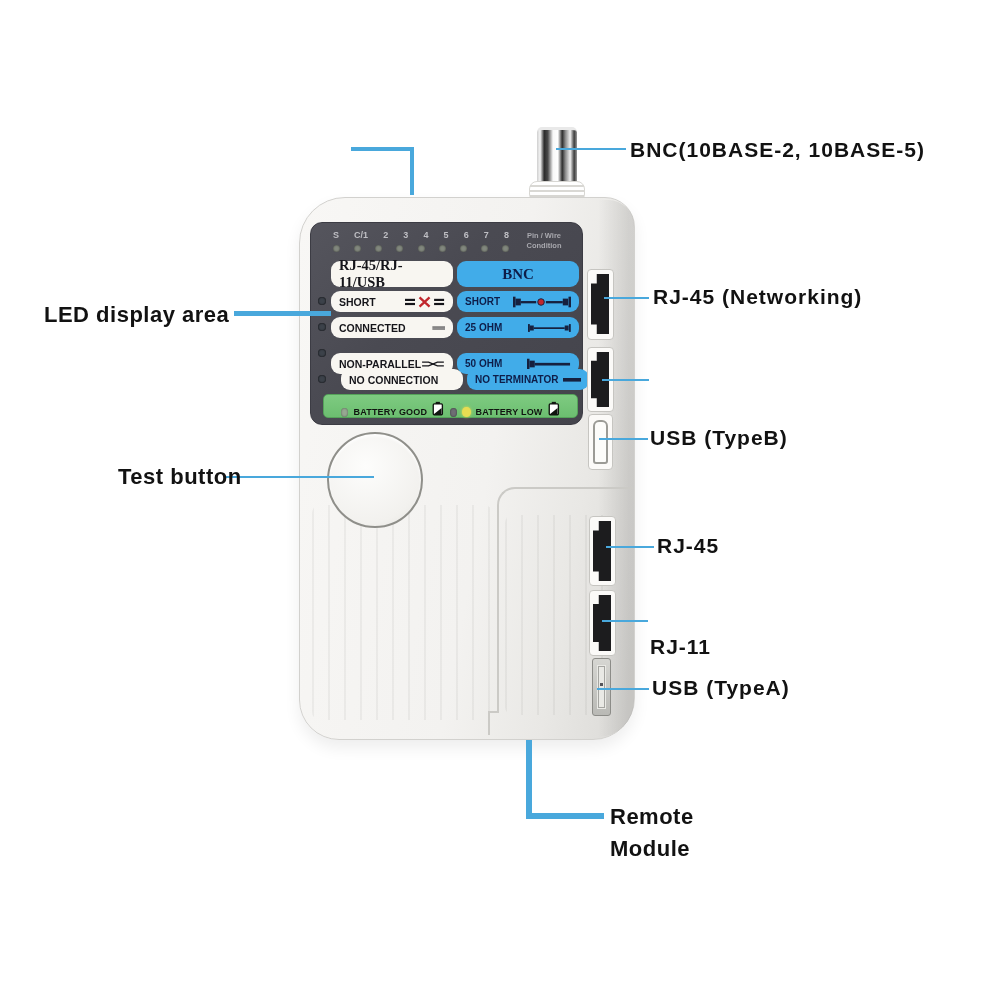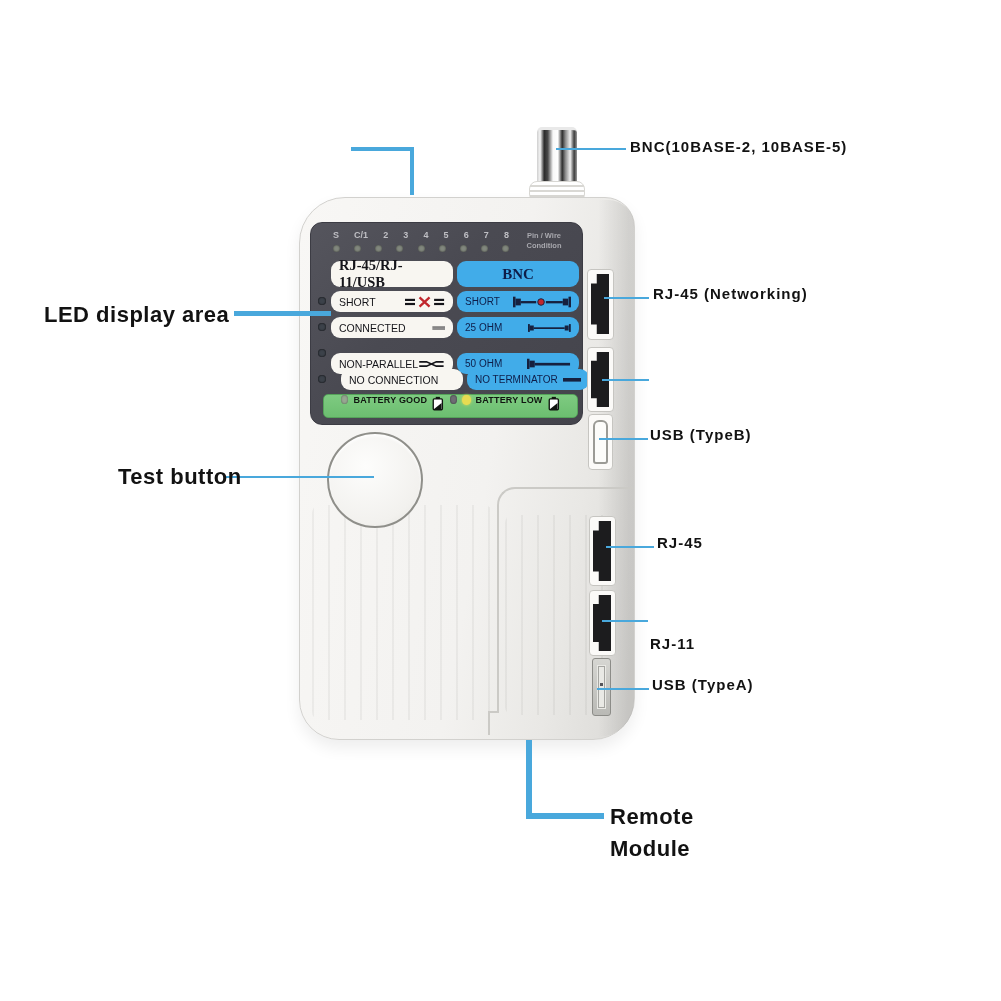--- a/index.html
+++ b/index.html
@@ -2,21 +2,21 @@
 <html><head>
 <meta charset="utf-8">
 <style>
   * { margin:0; padding:0; box-sizing:border-box; }
   html,body { background:#ffffff; }
   body { font-family:"Liberation Sans", sans-serif; }
   .canvas { position:relative; width:1001px; height:1001px; background:#ffffff; overflow:hidden; }
 
   
   .callout-label { position:absolute; color:#121212; font-weight:bold; font-size:22px; letter-spacing:0.5px; white-space:nowrap; }
-  .callout-label.right { font-size:15px; letter-spacing:1px; }
+  .callout-label.right { font-size:21px; letter-spacing:1px; }
   .cline { position:absolute; background:#49a8dc; }
 
   
   .bnc-cyl { position:absolute; left:537px; top:127px; width:40px; height:56px;
     border-radius:5px 5px 2px 2px;
     background:linear-gradient(90deg,#cfcfcf 0%,#f5f5f5 8%,#2b2b2b 18%,#4a4a4a 27%,#f8f8f8 40%,#ffffff 52%,#2e2e2e 63%,#8a8a8a 71%,#f0f0f0 83%,#3d3d3d 93%,#9a9a9a 100%);
     border-top:3px solid #e9e9e9; }
   .bnc-collar { position:absolute; left:529px; top:181px; width:56px; height:21px;
     border-radius:8px; border:1px solid #d8d7d3;
     background:repeating-linear-gradient(180deg,#ffffff 0 3px,#d9d8d4 3px 5px); }
@@ -46,31 +46,31 @@
   .dot-row { top:22px; }
   .led { border-radius:50%; }
   .led.top { width:7px; height:7px; background:#82887e; box-shadow:inset 0 0 2px rgba(0,0,0,0.6); }
   .pin-cond { position:absolute; right:5px; top:8px; width:66px; text-align:center; font-size:7.5px; font-weight:bold; color:#a8a8ae; line-height:10px; }
   .side-led { position:absolute; left:7px; width:8px; height:8px; border-radius:50%; background:#3c424a; box-shadow:inset 0 0 2px #000; }
 
   .pill { position:absolute; display:flex; align-items:center; justify-content:space-between; padding:0 8px; border-radius:9px; }
   .pill.white { background:#f8f6f1; color:#15151a; }
   .pill.blue { background:#41ace9; color:#0e1d49; }
   .pill.hdr { justify-content:center; font-family:"Liberation Serif", serif; font-weight:bold; }
-  .pill .lbl { font-size:10.5px; font-weight:normal; white-space:nowrap; }
+  .pill .lbl { font-size:10.5px; font-weight:bold; white-space:nowrap; }
   .pill.blue .lbl { font-size:10px; }
   .hdr-left { left:20px; top:38px; width:122px; height:26px; font-size:14.5px; color:#101018; }
   .hdr-right { left:146px; top:38px; width:122px; height:26px; font-size:15px; color:#0a1430;border-radius:9px; }
   .rowL { left:20px; width:122px; height:21px; }
   .rowR { left:146px; width:122px; height:21px; }
   .ry1 { top:68px; } .ry2 { top:94px;gap:26px; } .ry3 { top:130px;text-align:center; } .ry4 { top:146px;margin-left:10px; }
 
   .battery-bar { position:absolute; left:12px; top:171px; width:255px; height:24px;
     background:linear-gradient(#7ecb81,#6cbe70); border:1px solid #55a35a; border-radius:5px;
-    display:flex; align-items:flex-start; gap:5px; padding:0 17px; }
+    display:flex; align-items:flex-end; gap:5px; padding:0 17px; }
   .battery-bar .lbl { font-size:9px; font-weight:bold; color:#101510; letter-spacing:0.2px; white-space:nowrap; }
   .led.good { width:9px; height:9px; background:#97a792; box-shadow:inset 0 0 2px rgba(0,0,0,0.5); }
   .led.gray { width:9px; height:9px; background:#6e6e74; box-shadow:inset 0 0 2px rgba(0,0,0,0.6); }
   .led.yellow { width:10px; height:10px; background:#e7dc52; box-shadow:0 0 3px #e7dc52; }
 
   
   .port-bezel { position:absolute; background:#fbfaf8; border:1px solid #c6c5c1; border-radius:4px; }
   .port-black { position:absolute; background:#1c1c1e; }
   .rj-shape { clip-path:polygon(32% 0, 100% 0, 100% 100%, 32% 100%, 32% 84%, 0 84%, 0 16%, 32% 16%); }
   .usb-b-inner { position:absolute; background:#fcfcfa; border:2px solid #9b9b96; border-radius:6px 6px 3px 3px; }

